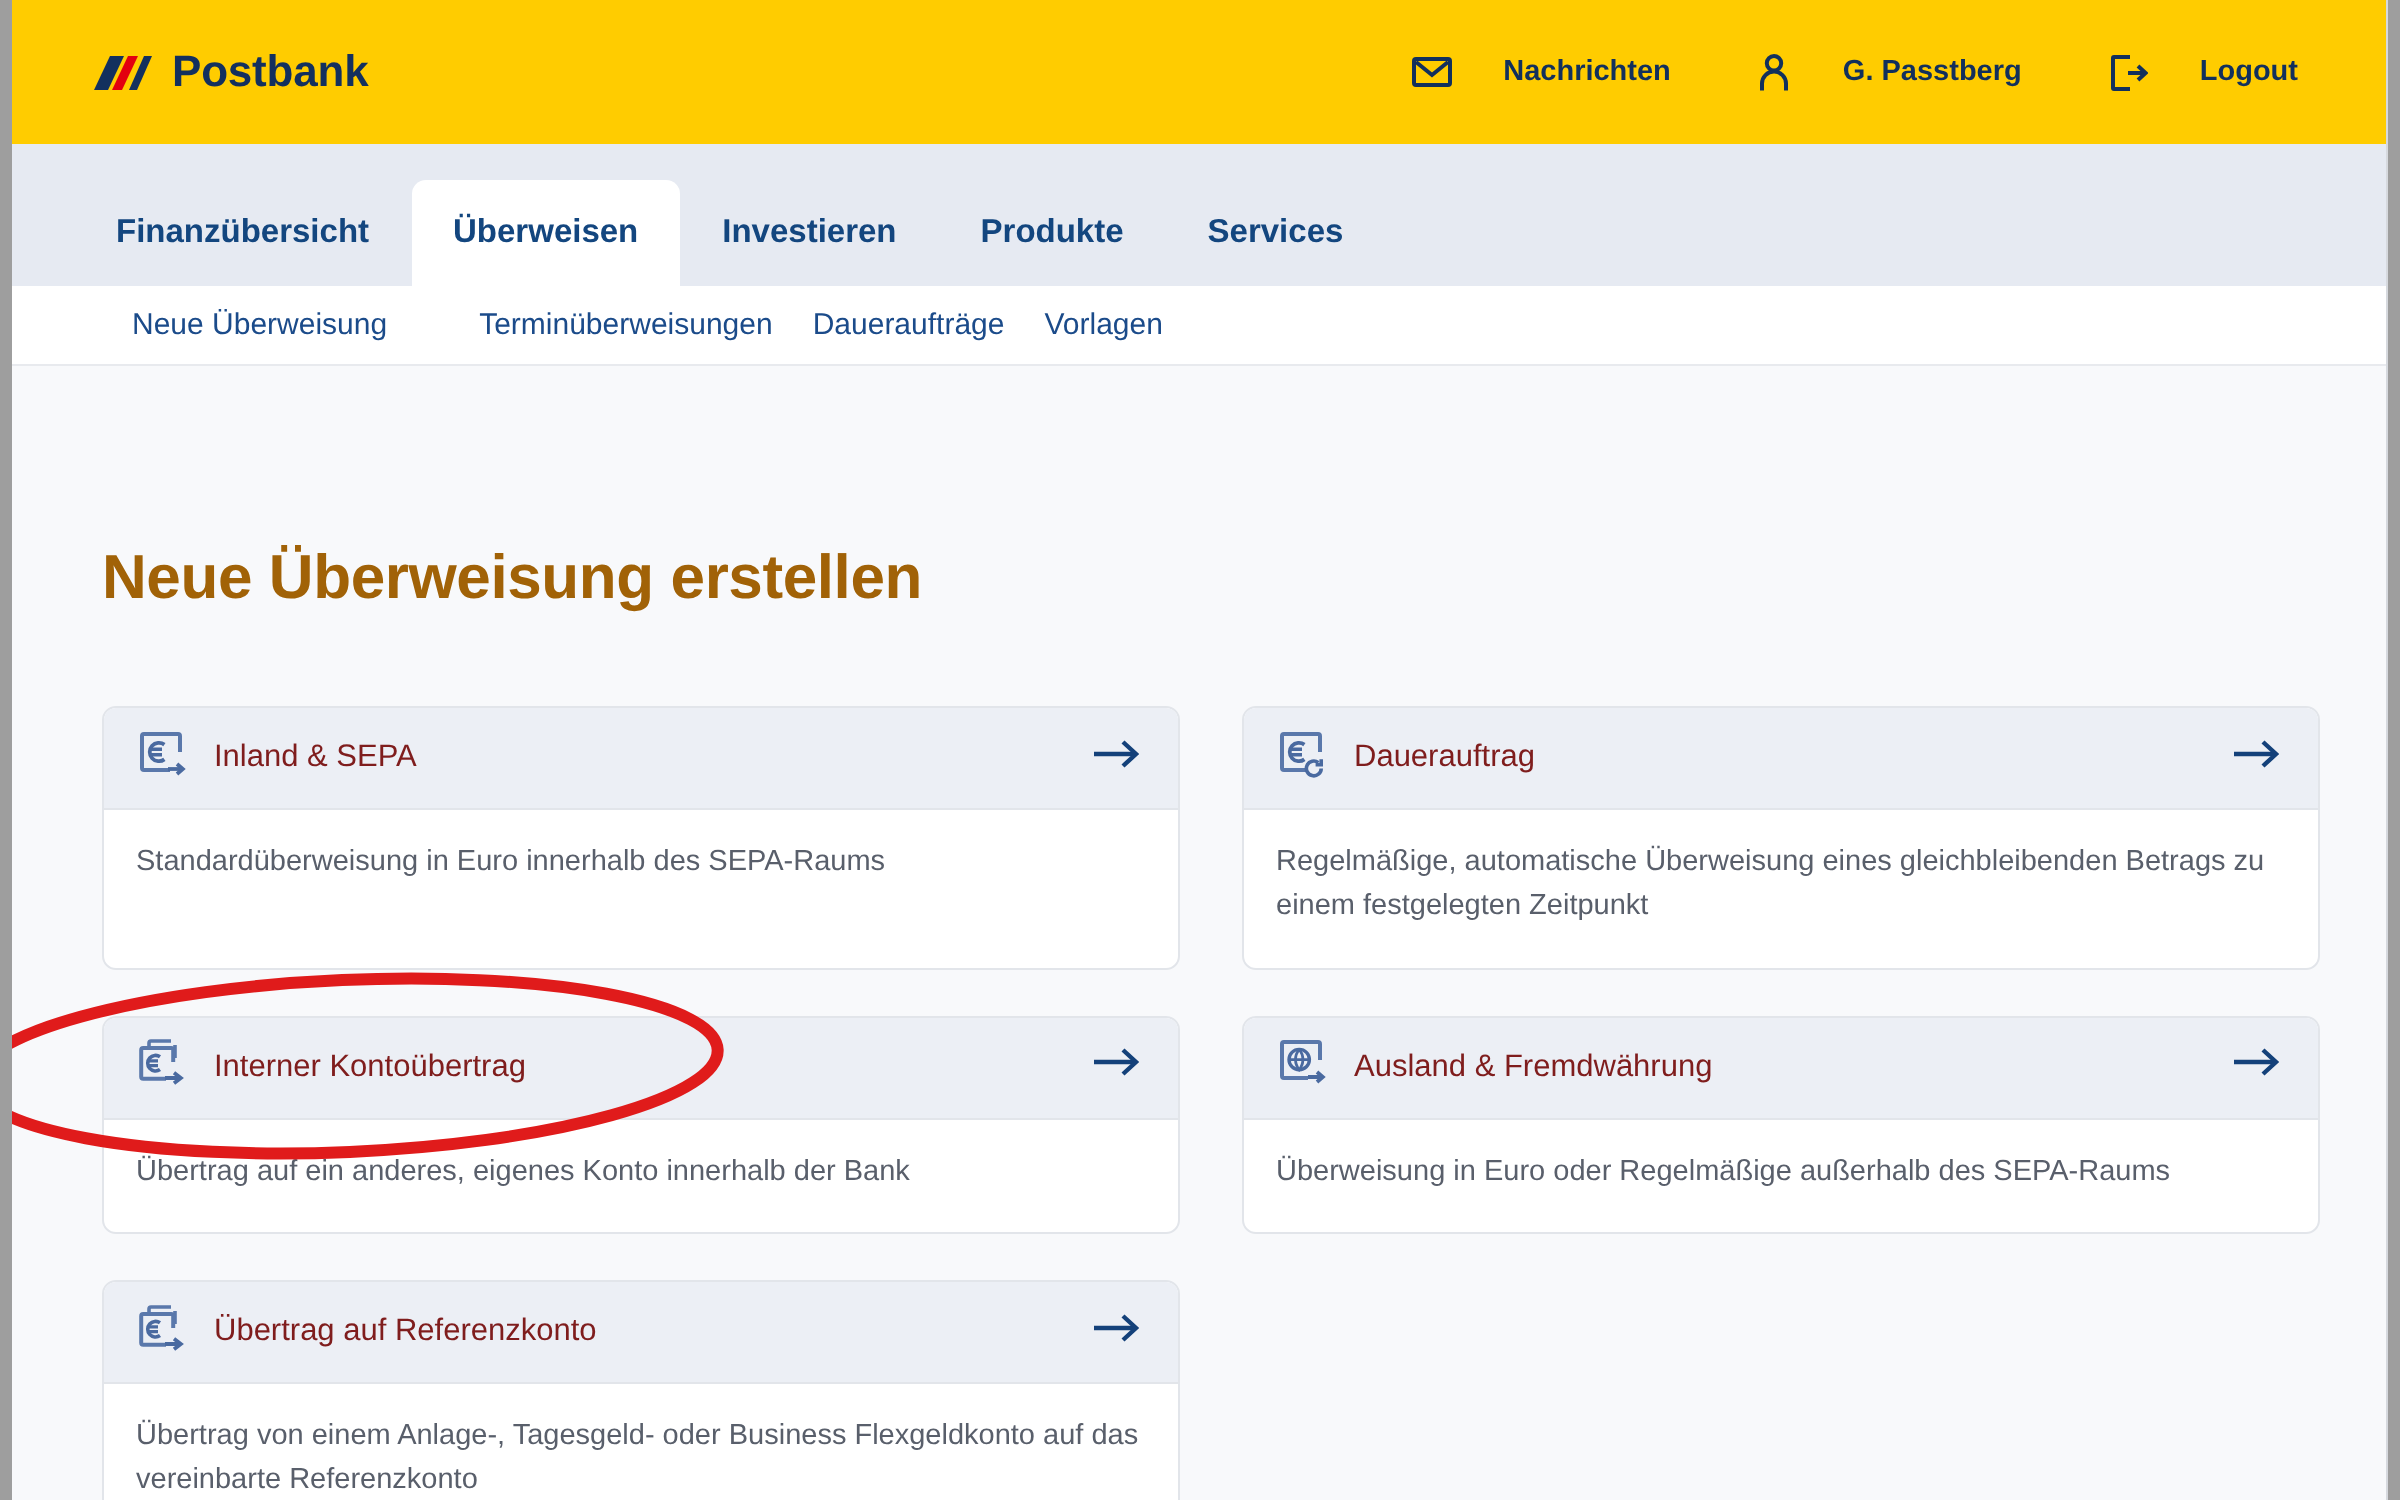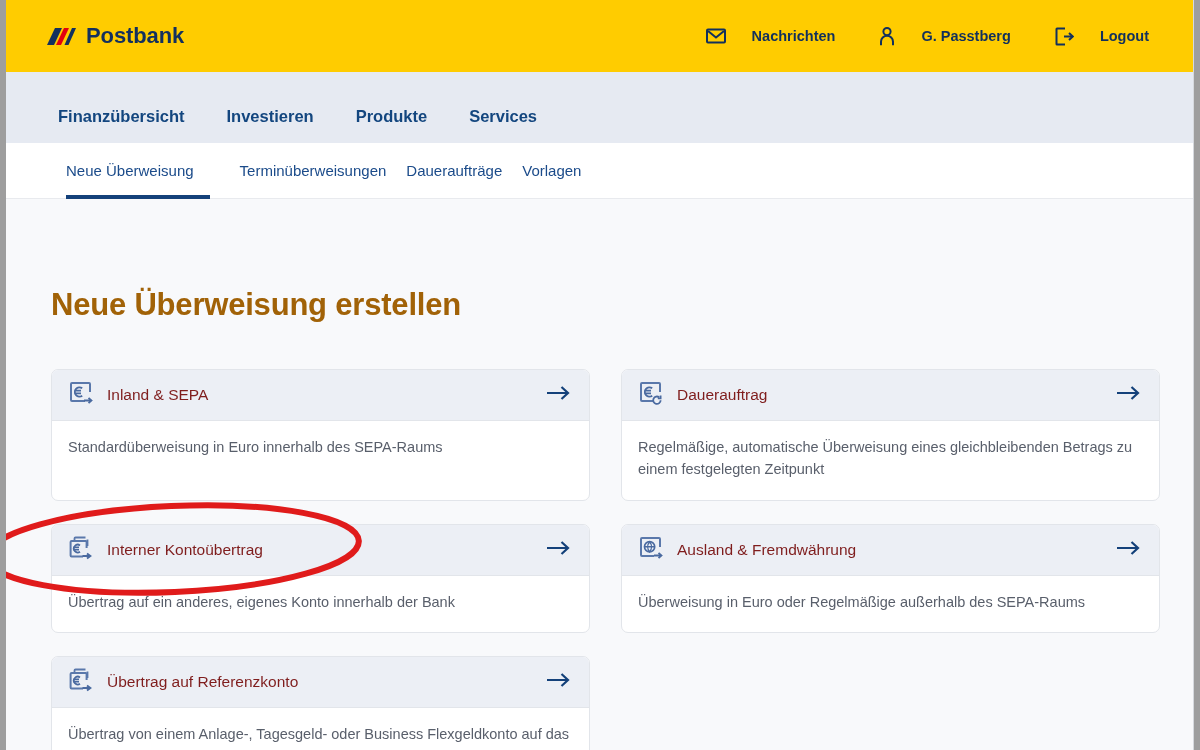--- a/index.html
+++ b/index.html
@@ -84,21 +84,21 @@
     white-space: nowrap;
   }
   .nav-tab.active {
     background: #ffffff;
     color: #13467f;
   }
 
   
   .nav-sub {
     position: relative;
-    height: 56px;
+    height: 40px;
     background: #ffffff;
     display: flex;
     align-items: center;
     padding-left: 60px;
     gap: 0;
     border-bottom: 1px solid #e8eaee;
   }
   .subtab {
     font-size: 15px;
     color: #1b4b8a;
@@ -236,20 +236,21 @@
           </svg>
         </span>
         <span>Logout</span>
       </div>
 
     </div>
   </div>
 
   <div class="nav-main">
     <div class="nav-tab">Finanzübersicht</div>
+    <div class="nav-tab active">Überweisen</div>
     <div class="nav-tab">Investieren</div>
     <div class="nav-tab">Produkte</div>
     <div class="nav-tab">Services</div>
   </div>
 
   <div class="nav-sub">
     <div class="subtab active">Neue Überweisung</div>
     <div class="subtab">Terminüberweisungen</div>
     <div class="subtab">Daueraufträge</div>
     <div class="subtab">Vorlagen</div>

